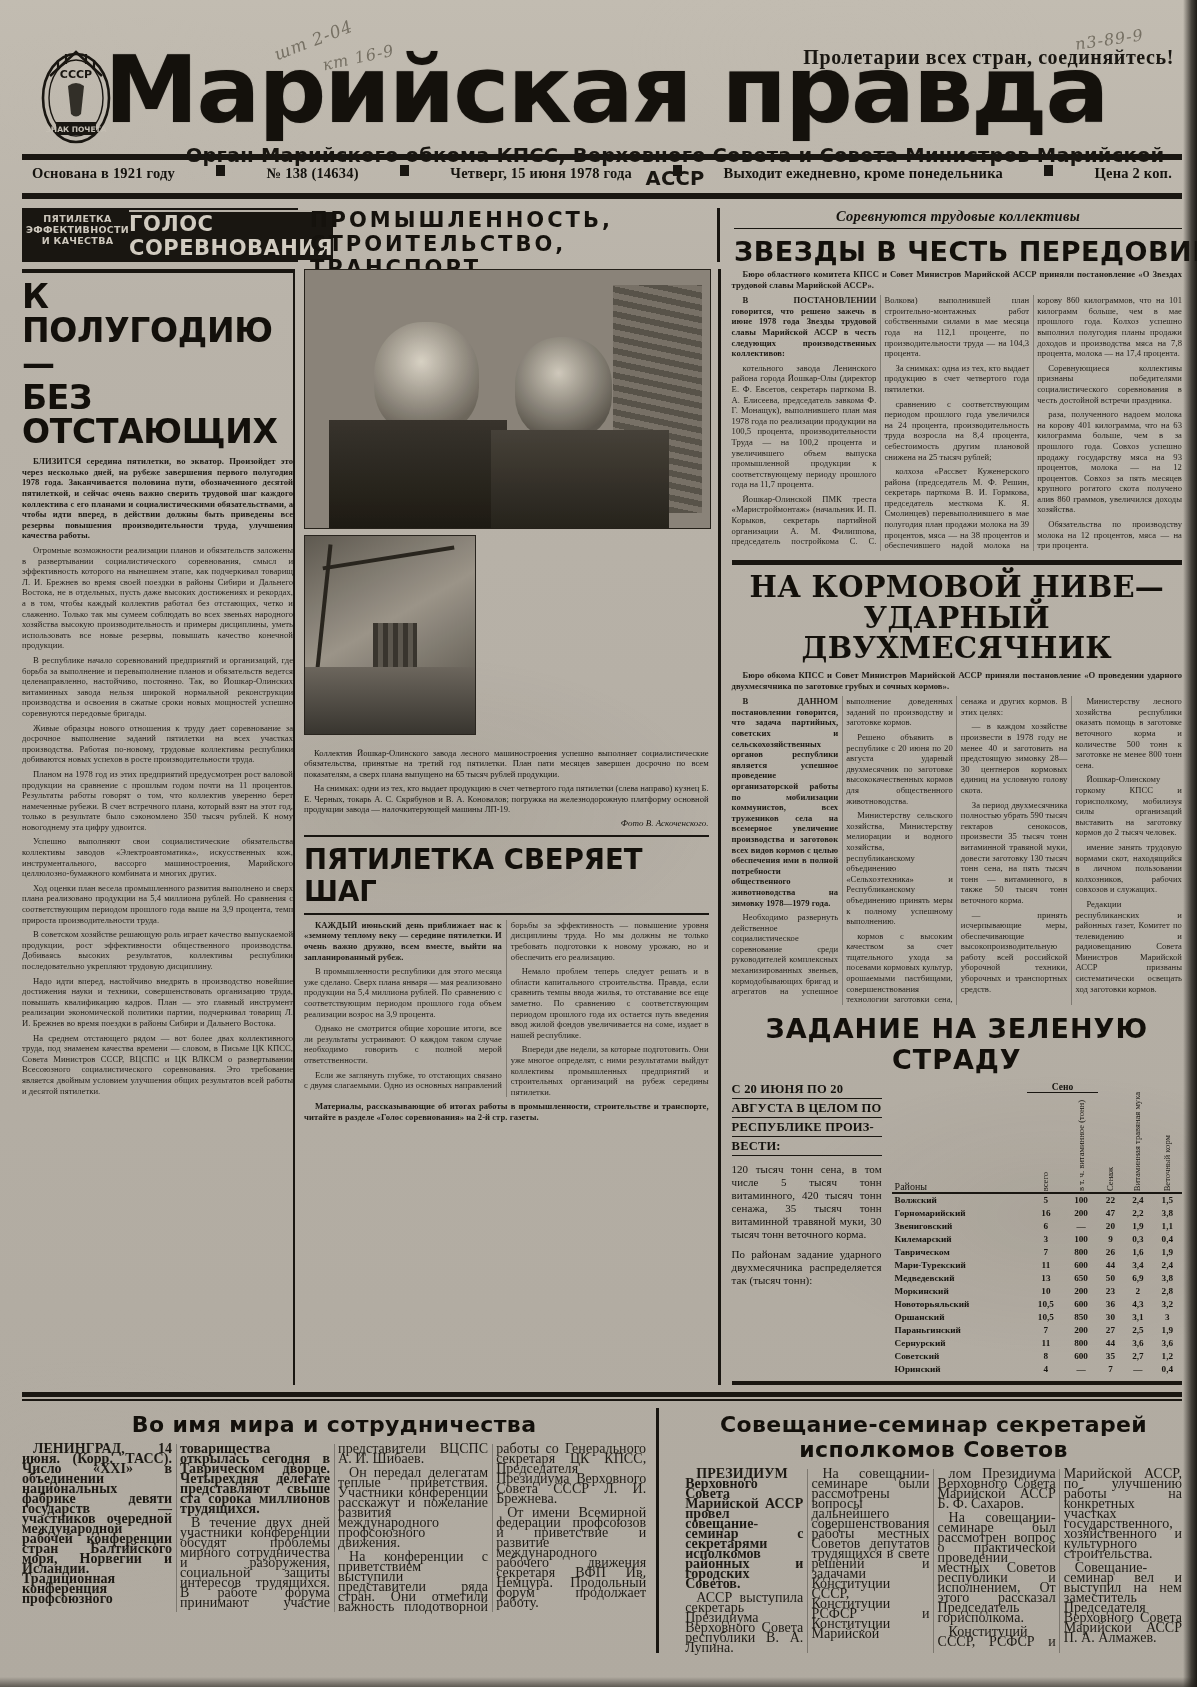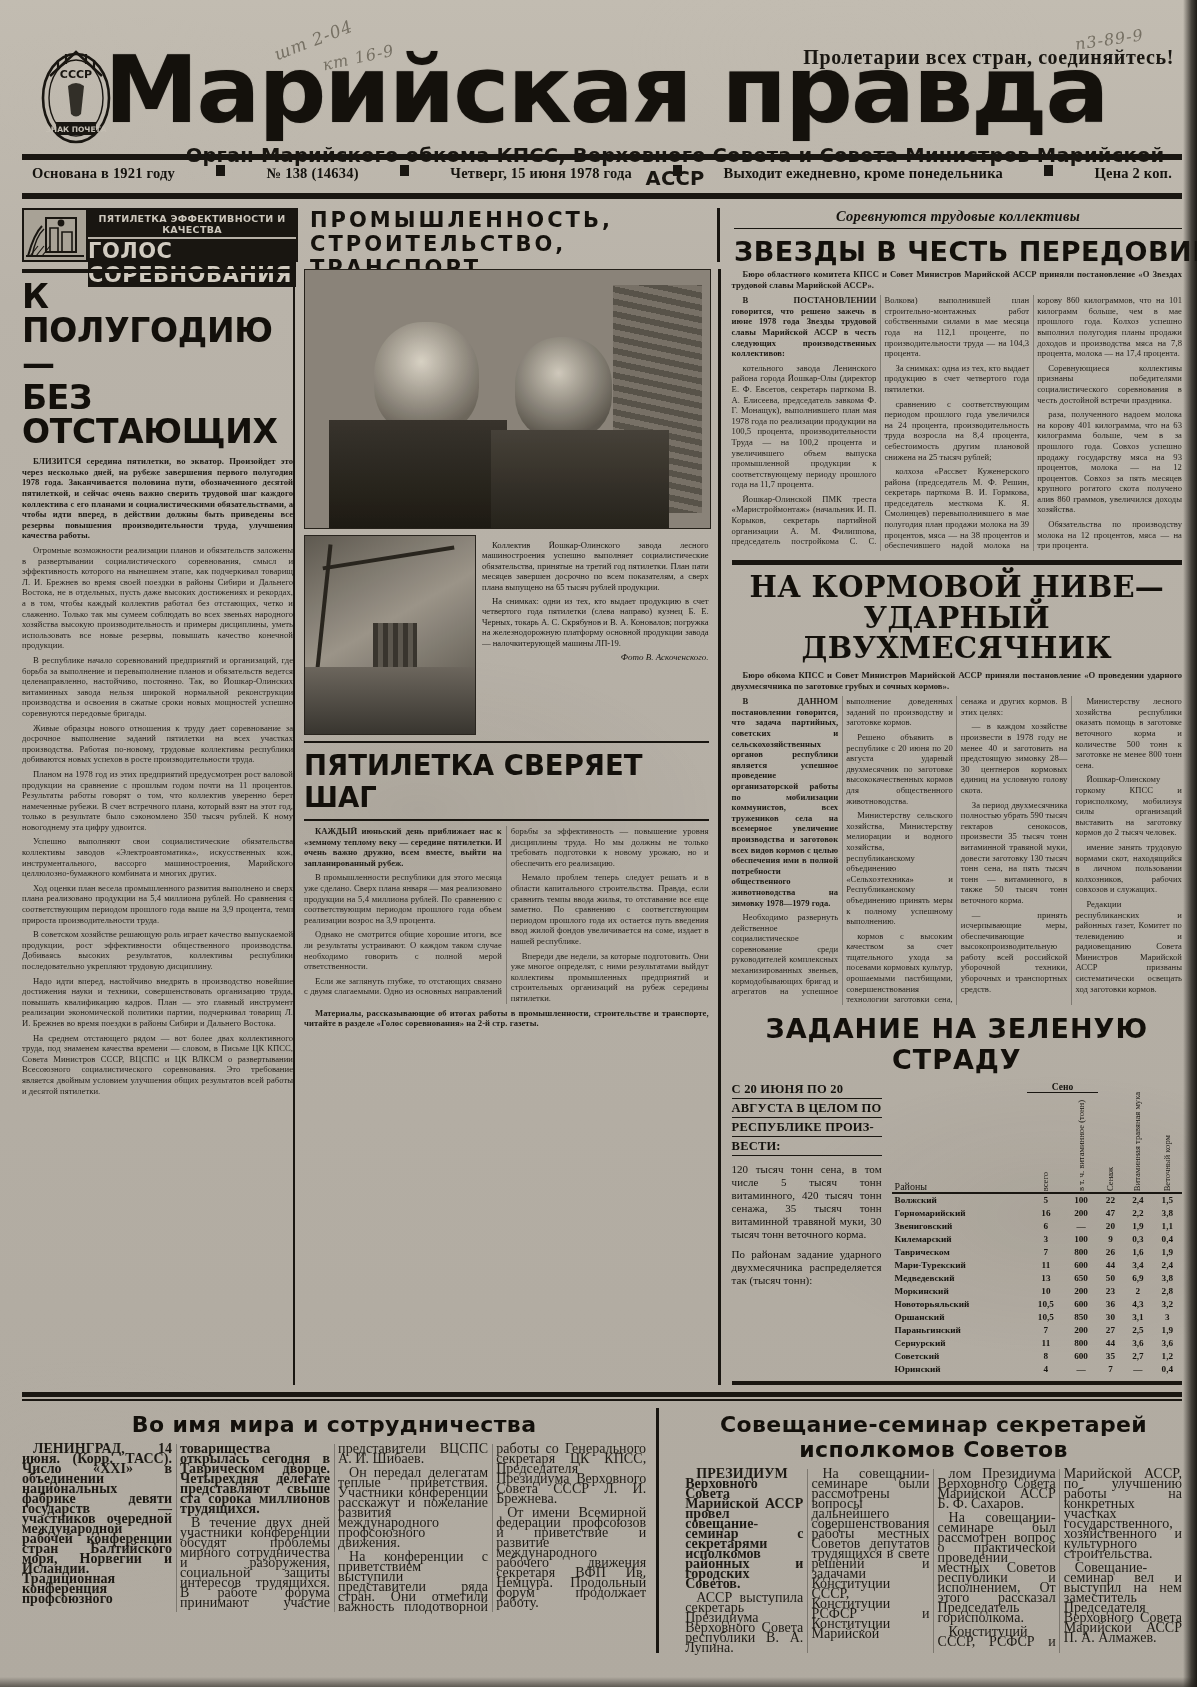--- a/index.html
+++ b/index.html
@@ -78,21 +78,21 @@
   }
   .dsq{width:9px;height:11px;background:#1a1712;display:inline-block;}
 
   
   .strip{display:flex;margin-top:9px;height:54px;}
   .logo-box{
     width:272px;border:2px solid #1a1712;display:flex;align-items:stretch;
     background:#b9b3a9;
   }
   .logo-pic{width:62px;border-right:2px solid #1a1712;position:relative;overflow:hidden;background:#aaa498;}
-  .logo-txt{flex:1;display:flex;flex-direction:column;}
+  .logo-txt{flex:1;display:flex;flex-direction:row;}
   .logo-line1{
     background:#1a1712;color:#cfc9be;font-size:9.5px;font-weight:bold;
     text-align:center;padding:3px 0 2px;letter-spacing:.3px;
     font-family:"DejaVu Sans",sans-serif;
   }
   .logo-line2{
     flex:1;background:#1a1712;color:#d3cdc2;display:flex;align-items:center;justify-content:center;
     font-family:"DejaVu Sans",sans-serif;font-weight:bold;font-size:21px;letter-spacing:.5px;
     border-top:2px solid #b9b3a9;
   }
@@ -337,21 +337,21 @@
 
       <div class="col-b">
         <div class="photo">
           <div class="ph-bg"></div>
           <div class="machine"></div>
           <div class="faceA"></div>
           <div class="faceB"></div>
           <div class="torsoA"></div>
           <div class="torsoB"></div>
         </div>
-        <div style="display:flex;gap:8px;margin-top:6px;">
+        <div style="display:flex;gap:8px;margin-top:6px;flex-direction:column;">
           <div style="width:170px;">
             <div class="photo2">
               <div class="crane"></div>
                 <div class="boom"></div>
               <div class="load"></div>
                 <div class="ground"></div>
             </div>
           </div>
           <div class="capt" style="flex:1">
             <p>Коллектив Йошкар-Олинского завода лесного машиностроения успешно выполняет социалистические обязательства, принятые на третий год пятилетки. План пати месяцев завершен досрочно по всем показателям, а сверх плана выпущено на 65 тысяч рублей продукции.</p>

